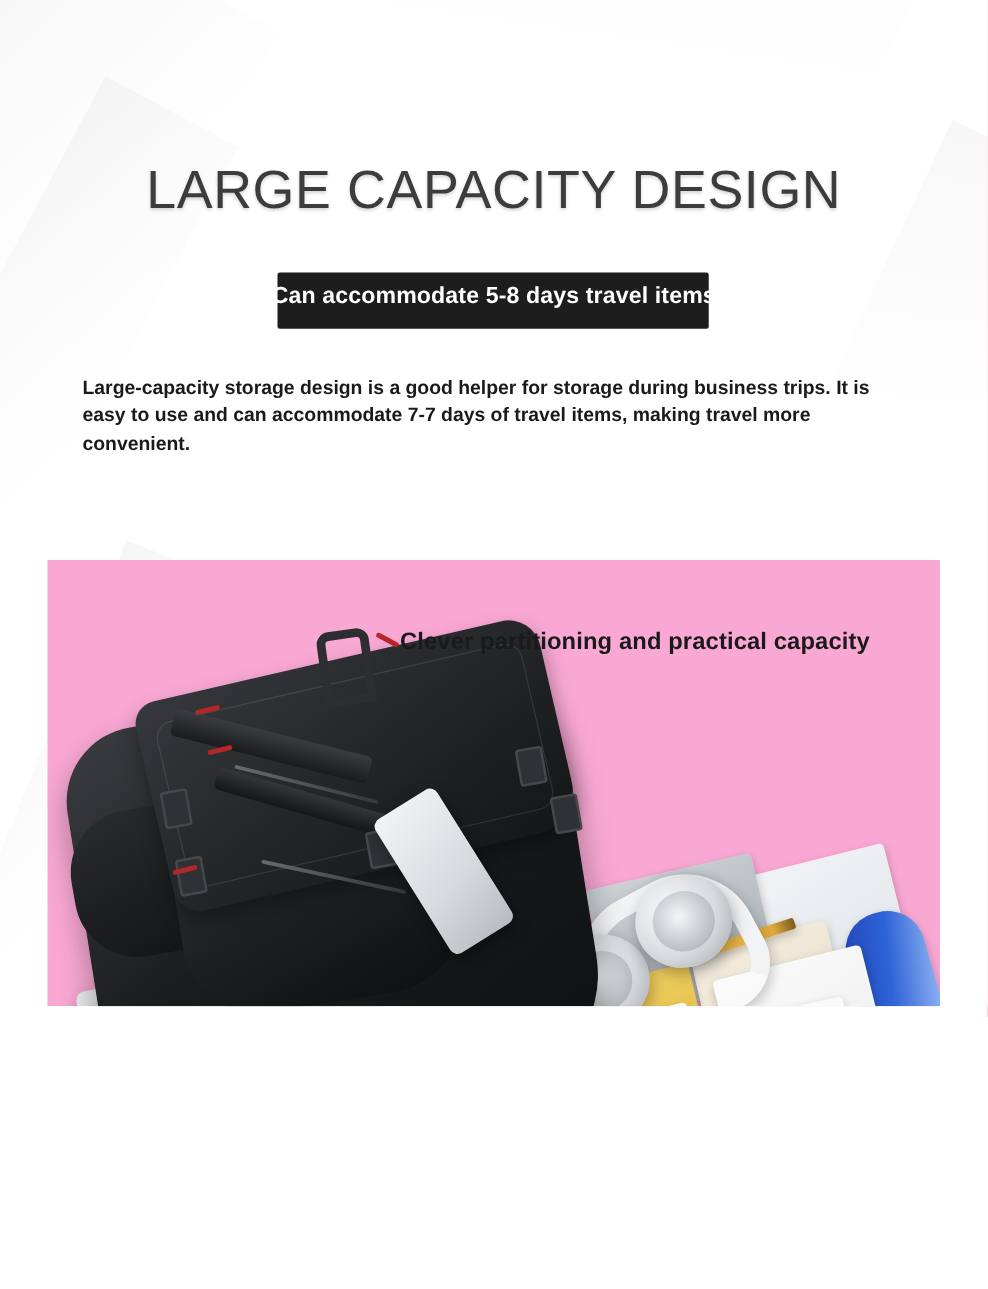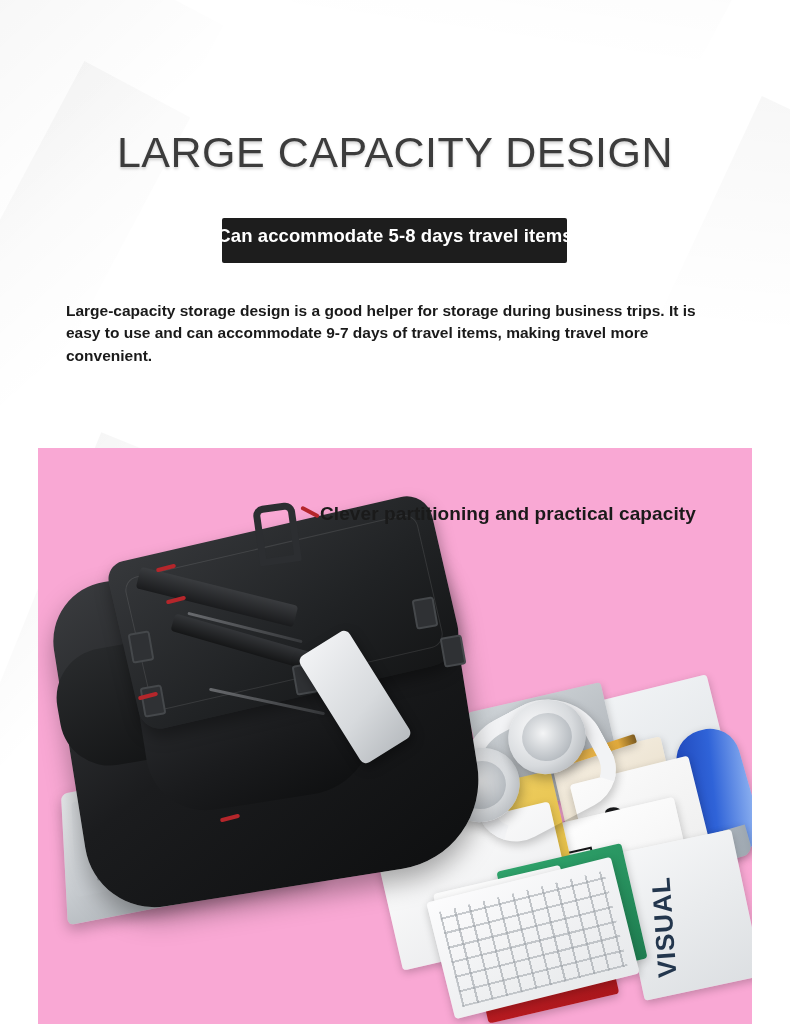--- a/index.html
+++ b/index.html
@@ -7,21 +7,21 @@
     padding: 0;
     background: #ffffff;
   }
   body {
     font-family: "Liberation Sans", sans-serif;
     -webkit-font-smoothing: antialiased;
   }
   .page {
     position: relative;
     width: 790px;
-    height: 1031px;
+    height: 805px;
     overflow: hidden;
     background: #ffffff;
   }
   
   .deco {
     position: absolute;
     background: linear-gradient(180deg, rgba(0,0,0,0.05), rgba(0,0,0,0.0));
     pointer-events: none;
   }
   .deco-1 {
@@ -444,21 +444,21 @@
   <div class="deco deco-2"></div>
   <div class="deco deco-3"></div>
   <div class="deco deco-4"></div>
   <div class="deco deco-5"></div>
 
   <div class="headline">LARGE CAPACITY DESIGN</div>
 
   <div class="subbar"></div>
   <div class="subbar-text">Can accommodate 5-8 days travel items</div>
 
-  <div class="body-copy">Large-capacity storage design is a good helper for storage during business trips. It is easy to use and can accommodate 9-7 days of travel items, making travel more convenient.</div>
+  <div class="body-copy">Large-capacity storage design is a good helper for storage during business trips. It is easy to use and can accommodate 7-7 days of travel items, making travel more convenient.</div>
 
   <div class="photo">
     <div class="photo-caption">Clever partitioning and practical capacity</div>
 
     <div class="scene">
 
       <div class="laptop">
         <div class="laptop-inner">
           <div class="laptop-keys"></div>
           <div class="laptop-pad"></div>

